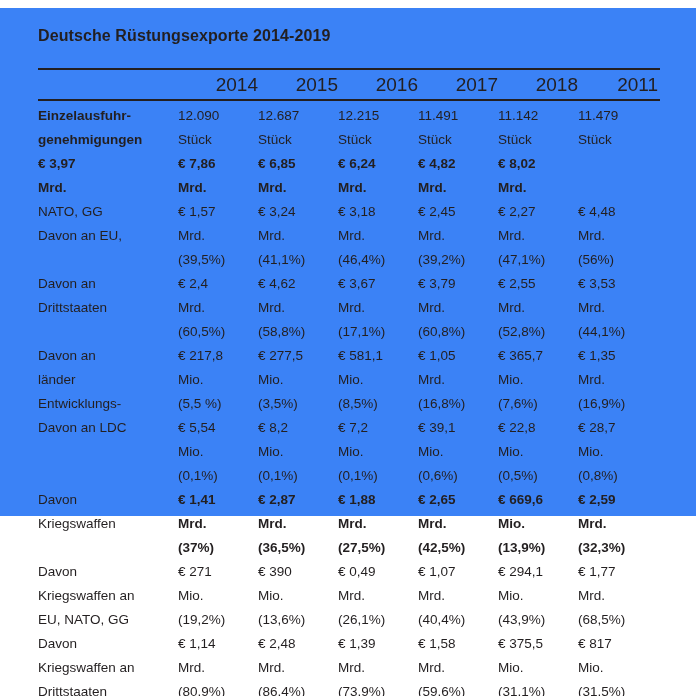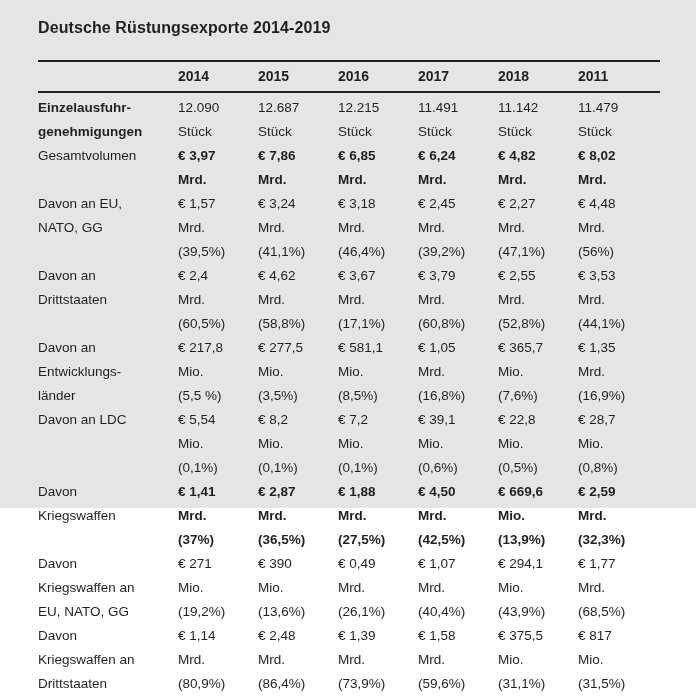--- a/index.html
+++ b/index.html
@@ -8,21 +8,22 @@
     width: 696px;
     height: 696px;
     font-family: "Liberation Sans", "DejaVu Sans", sans-serif;
     color: #231f20;
     overflow: hidden;
   }
   .page {
     position: relative;
     width: 696px;
     height: 508px;
-    background: #e5e5e5;
+    background: #3b82f6;
+    margin-top: 8px;
   }
   .title {
     position: absolute;
     left: 38px;
     top: 19px;
     font-size: 16px;
     font-weight: bold;
     letter-spacing: 0.1px;
   }
   .table {
@@ -32,23 +33,24 @@
     width: 622px;
   }
   .thead {
     display: grid;
     grid-template-columns: 140px repeat(6, 80px);
     border-top: 2px solid #231f20;
     border-bottom: 2px solid #231f20;
     padding: 5px 0;
   }
   .thead .cell {
-    font-size: 14px;
-    font-weight: bold;
+    font-size: 19px;
+    font-weight: normal;
     line-height: 19px;
+    text-align: right;
   }
   .tbody {
     padding-top: 3px;
   }
   .row {
     display: grid;
     grid-template-columns: 140px repeat(6, 80px);
     align-items: start;
   }
   .cell { min-width: 0; }
@@ -100,23 +102,20 @@
           <div class="cell value-cell">
             <div class="line">11.142</div>
             <div class="line">Stück</div>
           </div>
           <div class="cell value-cell">
             <div class="line">11.479</div>
             <div class="line">Stück</div>
           </div>
         </div>
         <div class="row">
-          <div class="cell label-cell">
-            <div class="line">Gesamtvolumen</div>
-          </div>
           <div class="cell value-cell bold">
             <div class="line">€ 3,97</div>
             <div class="line">Mrd.</div>
           </div>
           <div class="cell value-cell bold">
             <div class="line">€ 7,86</div>
             <div class="line">Mrd.</div>
           </div>
           <div class="cell value-cell bold">
             <div class="line">€ 6,85</div>
@@ -130,22 +129,22 @@
             <div class="line">€ 4,82</div>
             <div class="line">Mrd.</div>
           </div>
           <div class="cell value-cell bold">
             <div class="line">€ 8,02</div>
             <div class="line">Mrd.</div>
           </div>
         </div>
         <div class="row">
           <div class="cell label-cell">
+            <div class="line">NATO, GG</div>
             <div class="line">Davon an EU,</div>
-            <div class="line">NATO, GG</div>
           </div>
           <div class="cell value-cell">
             <div class="line">€ 1,57</div>
             <div class="line">Mrd.</div>
             <div class="line">(39,5%)</div>
           </div>
           <div class="cell value-cell">
             <div class="line">€ 3,24</div>
             <div class="line">Mrd.</div>
             <div class="line">(41,1%)</div>
@@ -203,22 +202,22 @@
           </div>
           <div class="cell value-cell">
             <div class="line">€ 3,53</div>
             <div class="line">Mrd.</div>
             <div class="line">(44,1%)</div>
           </div>
         </div>
         <div class="row">
           <div class="cell label-cell">
             <div class="line">Davon an</div>
+            <div class="line">länder</div>
             <div class="line">Entwicklungs-</div>
-            <div class="line">länder</div>
           </div>
           <div class="cell value-cell">
             <div class="line">€ 217,8</div>
             <div class="line">Mio.</div>
             <div class="line">(5,5 %)</div>
           </div>
           <div class="cell value-cell">
             <div class="line">€ 277,5</div>
             <div class="line">Mio.</div>
             <div class="line">(3,5%)</div>
@@ -293,21 +292,21 @@
             <div class="line">€ 2,87</div>
             <div class="line">Mrd.</div>
             <div class="line">(36,5%)</div>
           </div>
           <div class="cell value-cell bold">
             <div class="line">€ 1,88</div>
             <div class="line">Mrd.</div>
             <div class="line">(27,5%)</div>
           </div>
           <div class="cell value-cell bold">
-            <div class="line">€ 4,50</div>
+            <div class="line">€ 2,65</div>
             <div class="line">Mrd.</div>
             <div class="line">(42,5%)</div>
           </div>
           <div class="cell value-cell bold">
             <div class="line">€ 669,6</div>
             <div class="line">Mio.</div>
             <div class="line">(13,9%)</div>
           </div>
           <div class="cell value-cell bold">
             <div class="line">€ 2,59</div>

